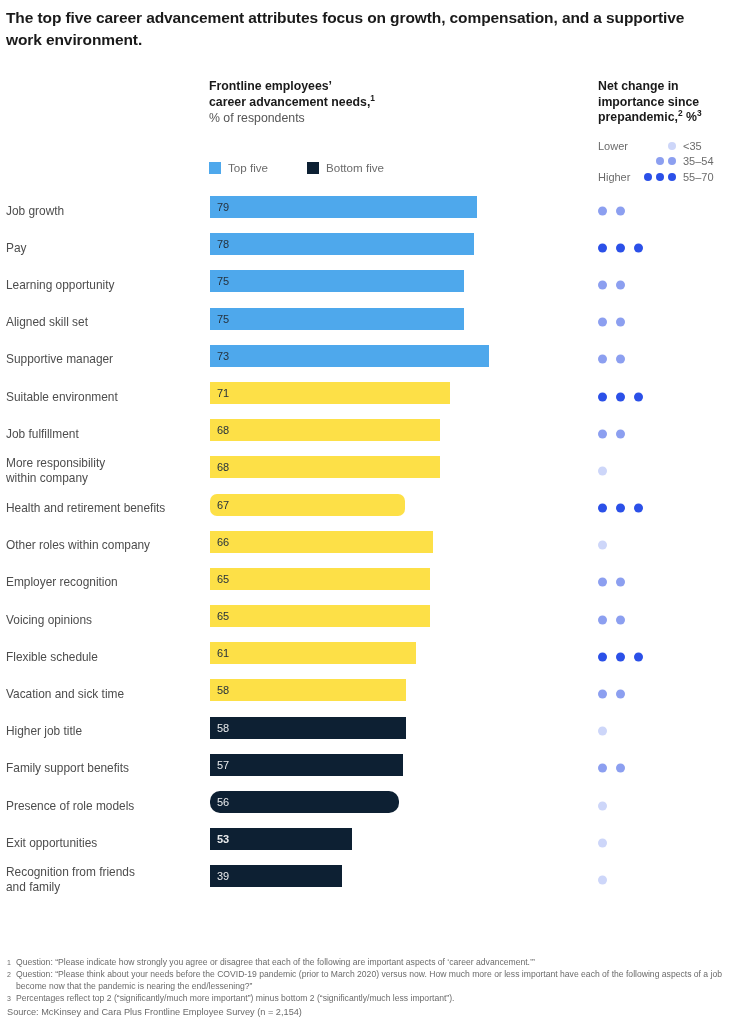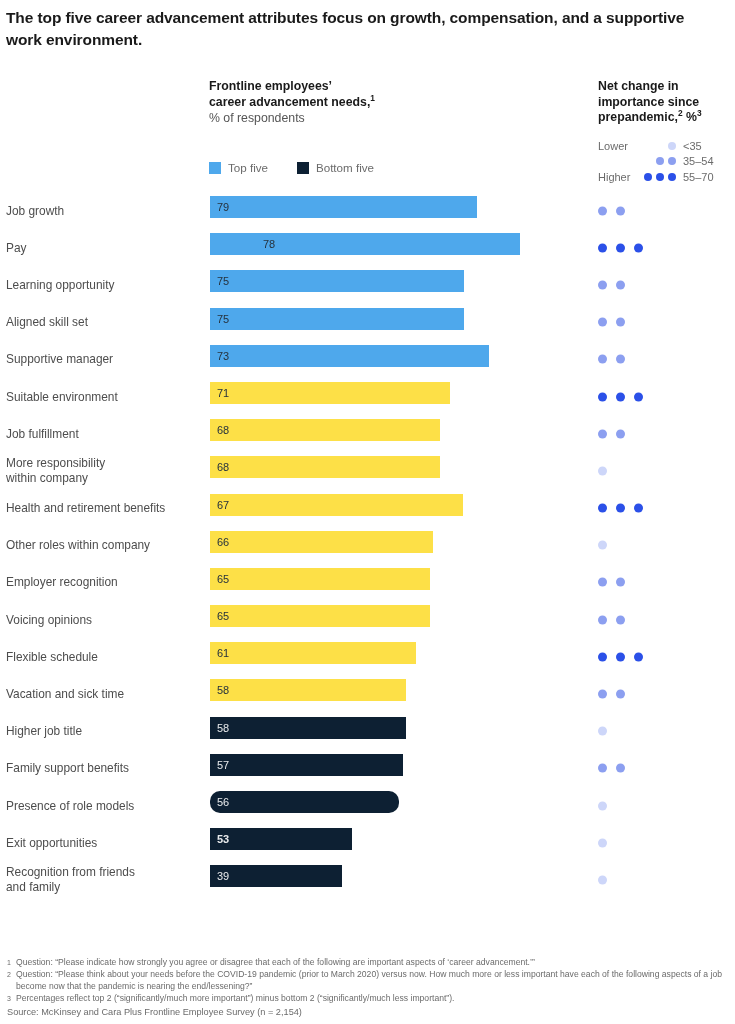--- a/index.html
+++ b/index.html
@@ -107,20 +107,21 @@
   .dot.light  { background: #cdd6f9; }
   .dot.medium { background: #8c9ff0; }
   .dot.dark   { background: #2b50e8; }
 
   
   .bar-legend {
     position: absolute;
     left: 209px;
     top: 161px;
     display: flex;
+    gap: 10px;
   }
   .bl-item {
     display: flex;
     align-items: center;
     margin-right: 29px;
   }
   .bl-swatch {
     width: 12px;
     height: 12px;
     margin-right: 7px;
@@ -292,21 +293,21 @@
         </div>
       </div>
       <div class="row-dots">
         <span class="dot medium"></span>
         <span class="dot medium"></span>
       </div>
     </div>
     <div class="row">
       <div class="row-label">Pay</div>
       <div class="bar-track">
-        <div class="bar top" style="width: 263.64px; padding-left: 46px;">
+        <div class="bar top" style="width: 263.64px;">
           <span class="bar-value">78</span>
         </div>
       </div>
       <div class="row-dots">
         <span class="dot dark"></span>
         <span class="dot dark"></span>
         <span class="dot dark"></span>
       </div>
     </div>
     <div class="row">
@@ -378,21 +379,21 @@
           <span class="bar-value">68</span>
         </div>
       </div>
       <div class="row-dots">
         <span class="dot light"></span>
       </div>
     </div>
     <div class="row">
       <div class="row-label">Health and retirement benefits</div>
       <div class="bar-track">
-        <div class="bar mid" style="width: 253px;">
+        <div class="bar mid" style="width: 195px; border-radius: 7px;">
           <span class="bar-value">67</span>
         </div>
       </div>
       <div class="row-dots">
         <span class="dot dark"></span>
         <span class="dot dark"></span>
         <span class="dot dark"></span>
       </div>
     </div>
     <div class="row">

